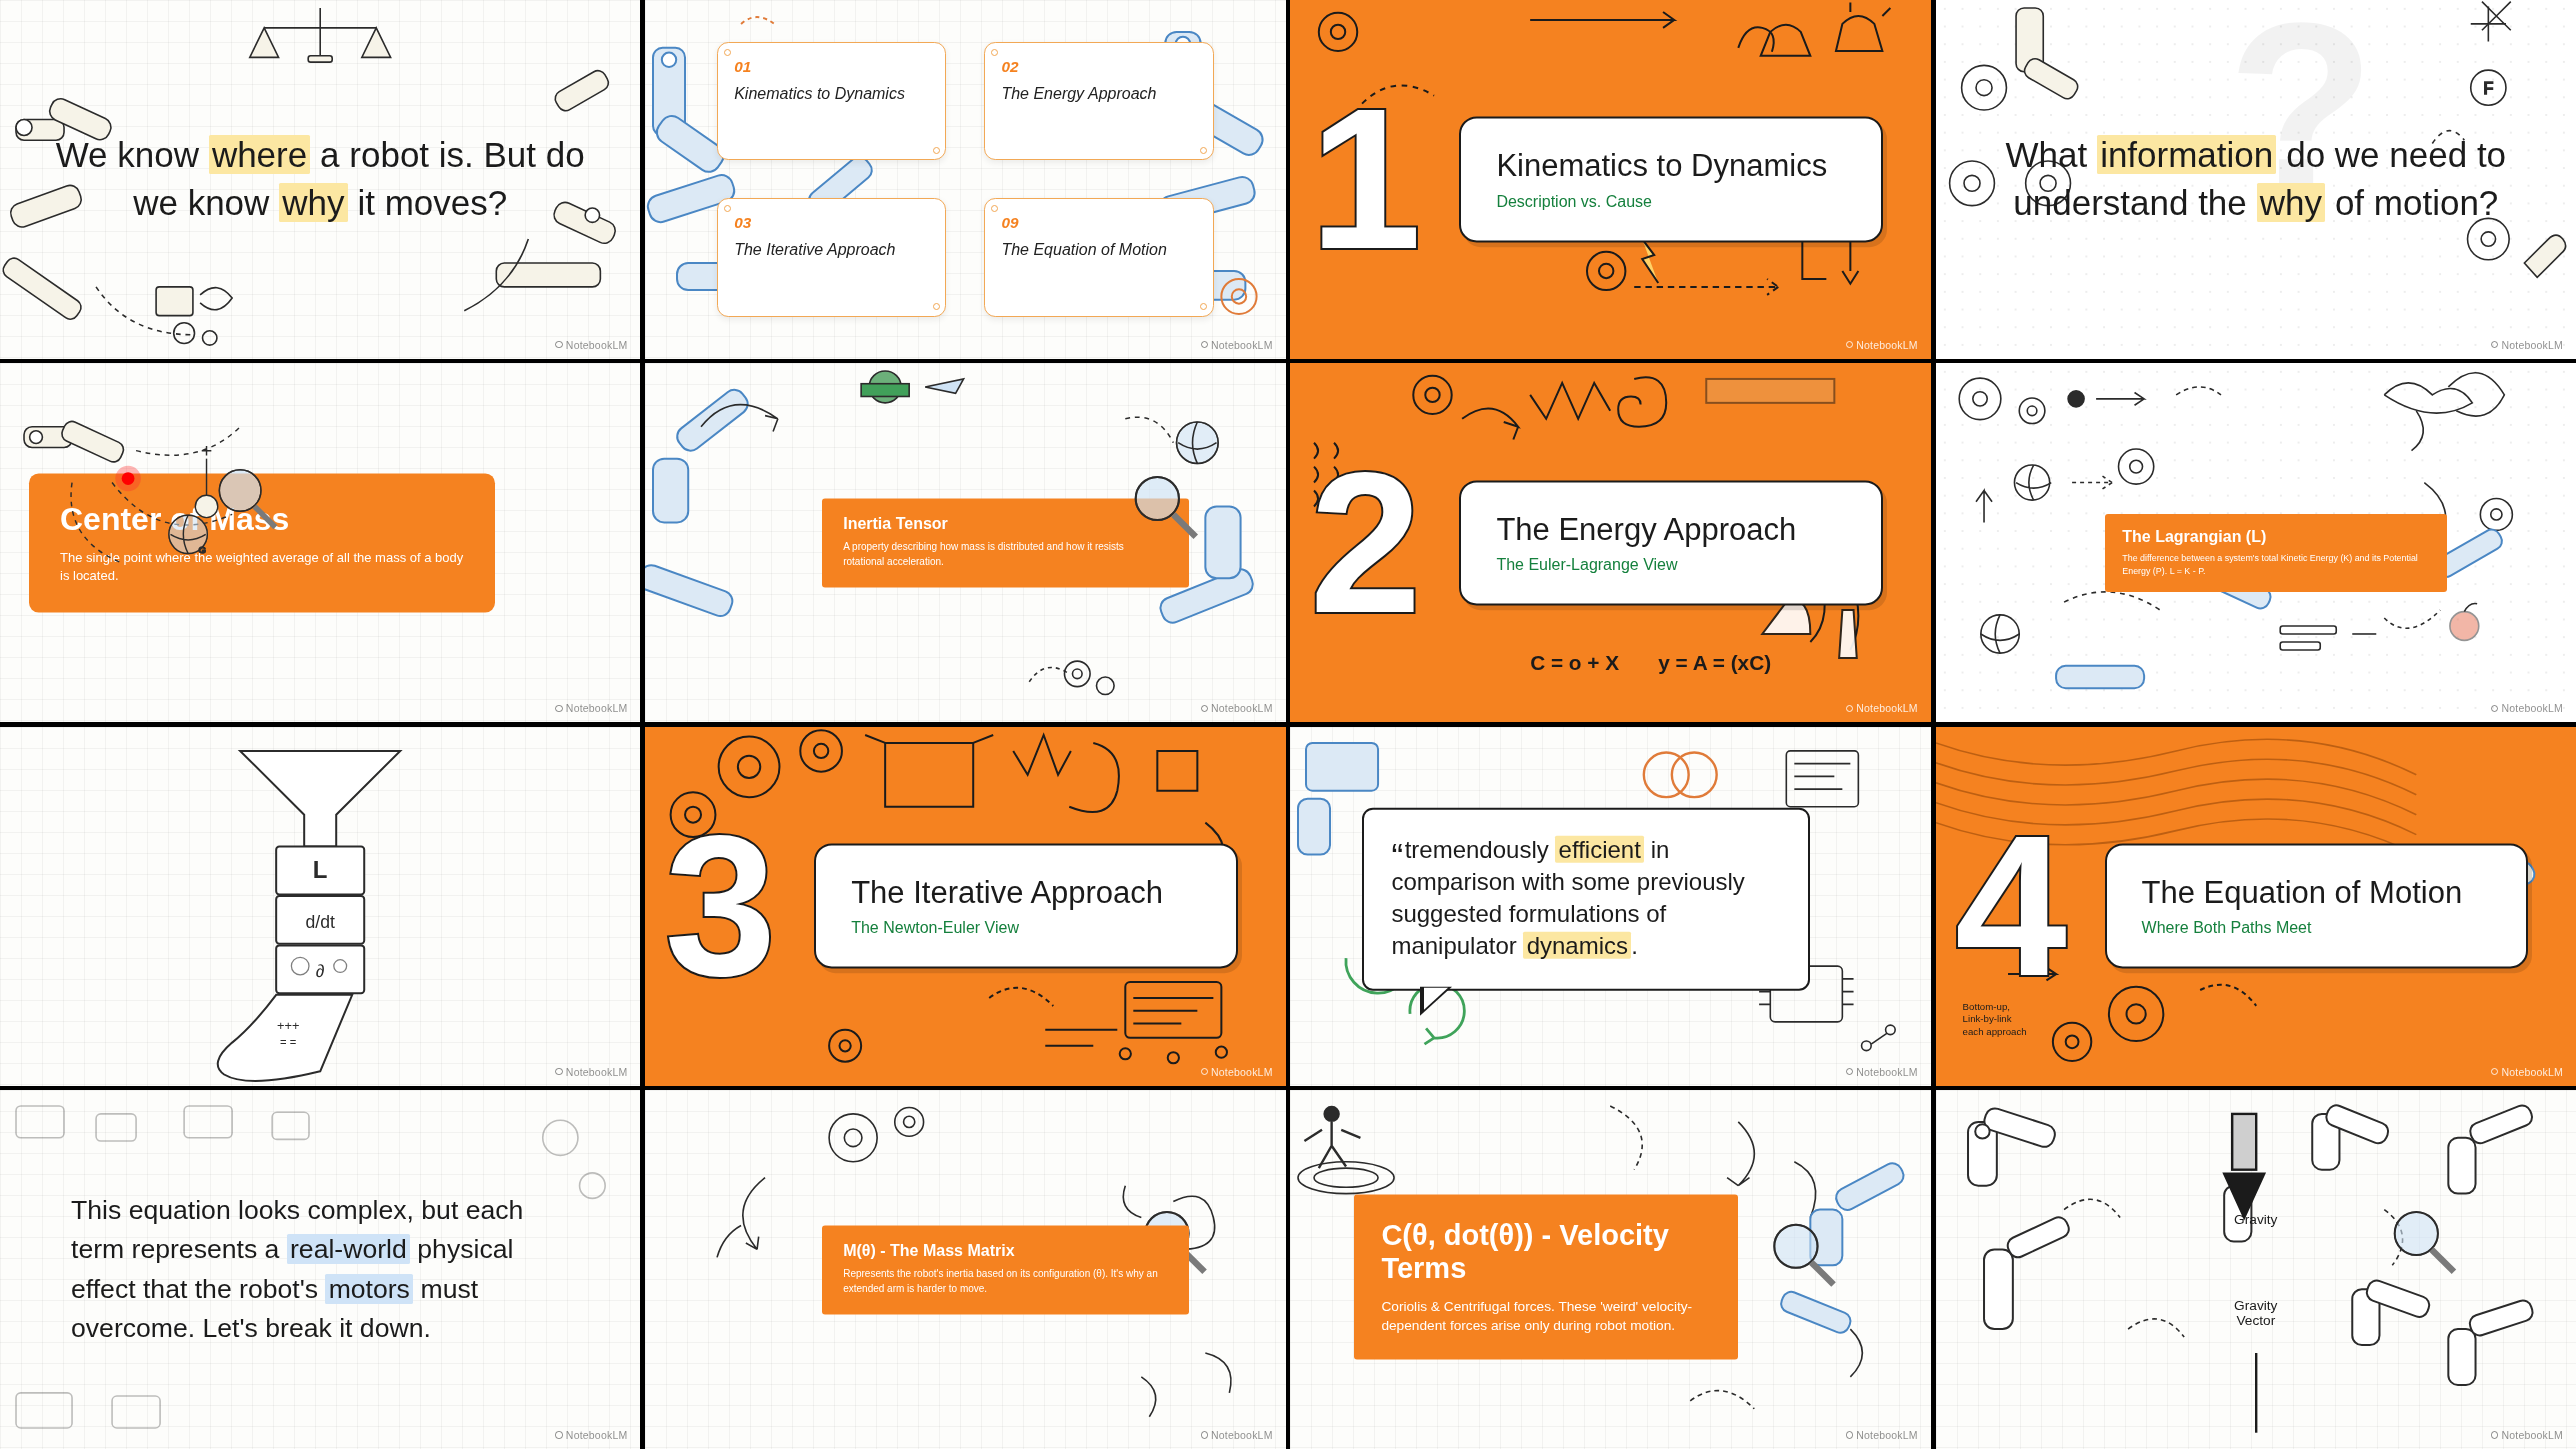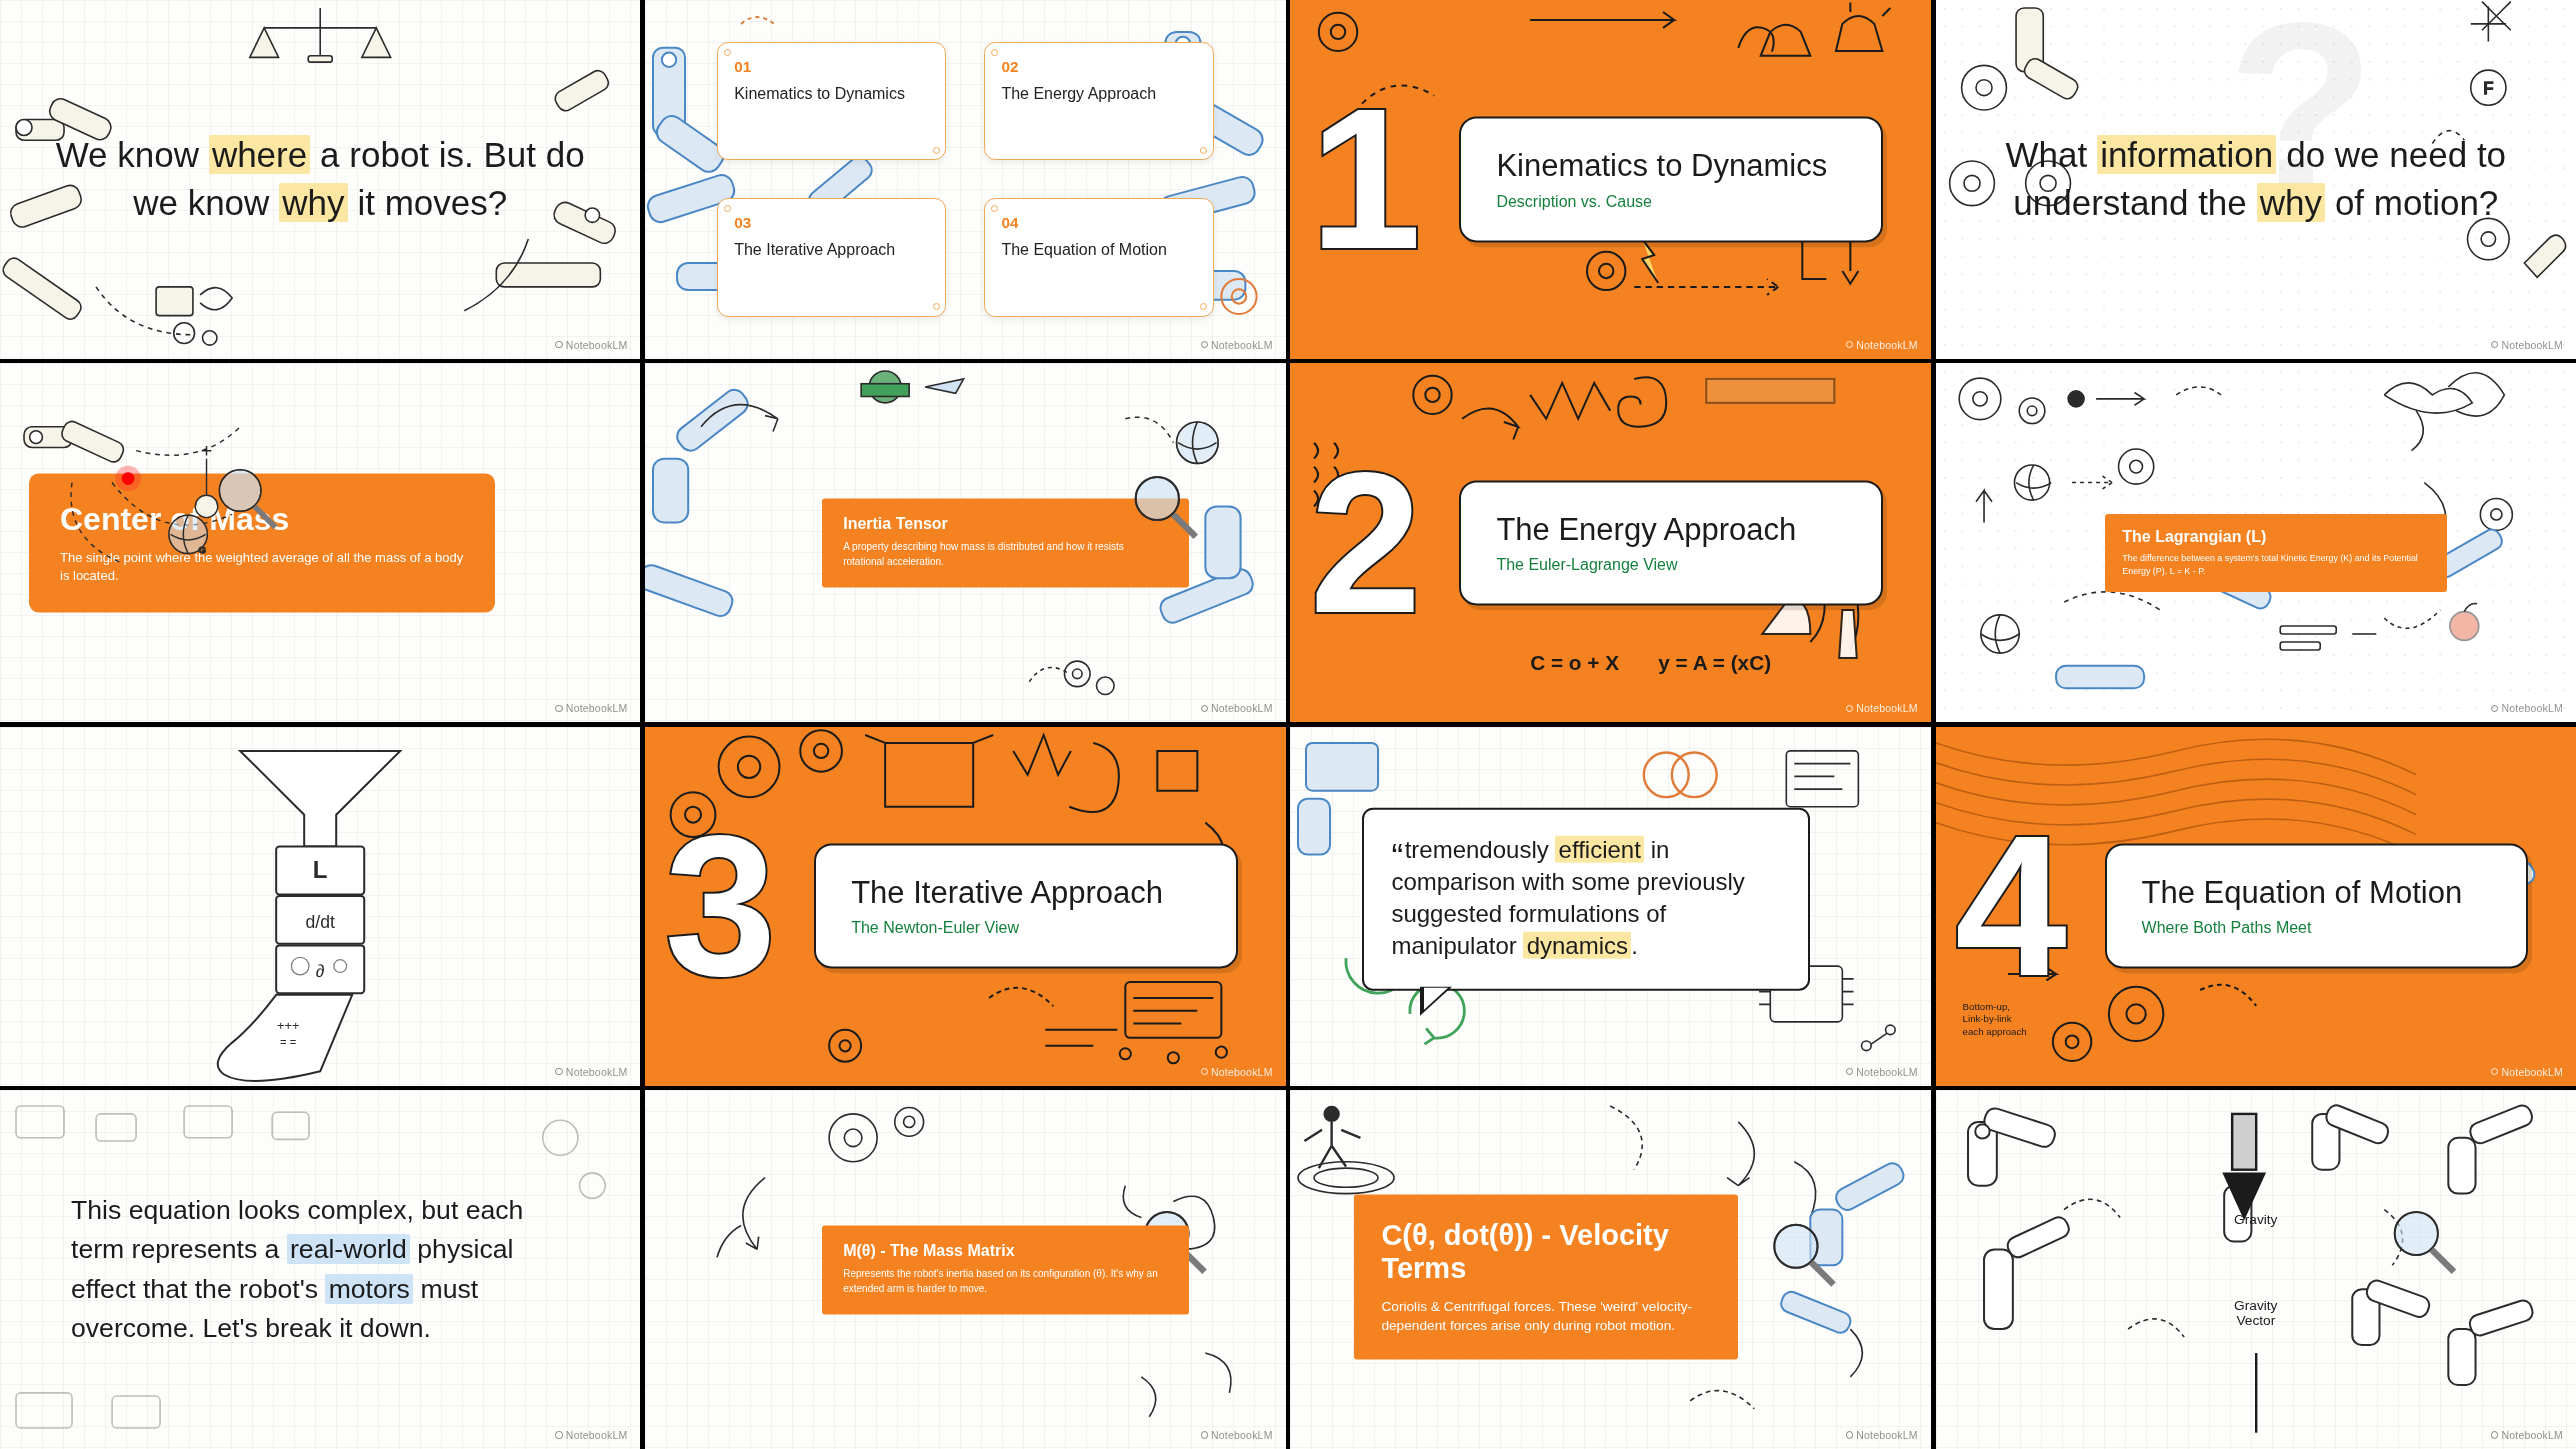--- a/index.html
+++ b/index.html
@@ -66,20 +66,21 @@
 
   
   .agenda {
     position: absolute; inset: 0;
     display: grid;
     grid-template-columns: 1fr 1fr;
     grid-template-rows: 1fr 1fr;
     gap: 38px;
     padding: 42px 72px;
     z-index: 20;
+    font-style: italic;
   }
   .agenda-card {
     background: #fff;
     border: 1.6px solid #F2A855;
     border-radius: 11.3px;
     padding: 14.5px 16px;
     position: relative;
     box-shadow: 0 2.4px 6.4px rgba(0,0,0,0.07);
   }
   .agenda-card .num {
@@ -300,21 +301,21 @@
       </div>
       <div class="agenda-card">
         <span class="pin tl"></span>
         <span class="pin br"></span>
         <div class="num">03</div>
         <div class="alabel">The Iterative Approach</div>
       </div>
       <div class="agenda-card">
         <span class="pin tl"></span>
         <span class="pin br"></span>
-        <div class="num">04</div>
+        <div class="num">09</div>
         <div class="alabel">The Equation of Motion</div>
       </div>
     </div>
     <div class="brand">
       <span class="bdot"></span>
       <span>NotebookLM</span>
     </div>
   </div>
 
   <div class="slide orange">

